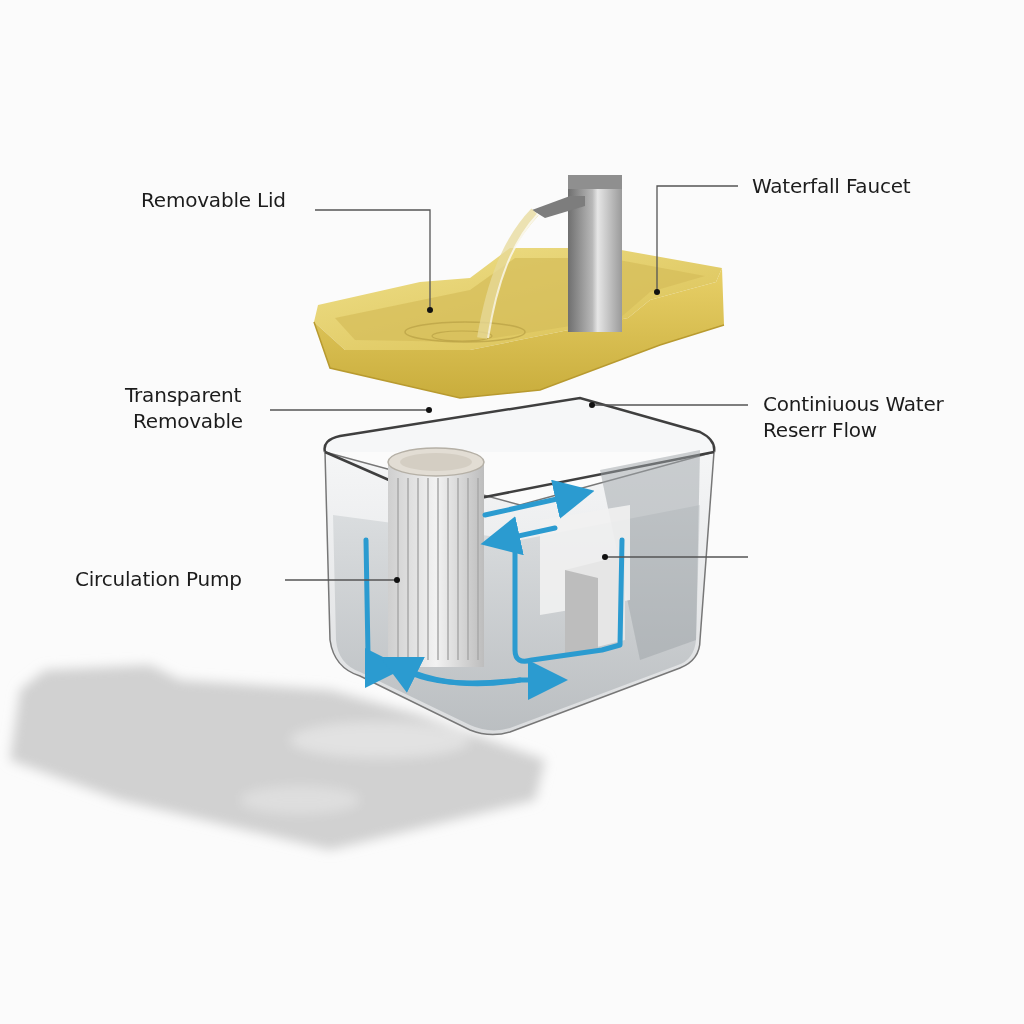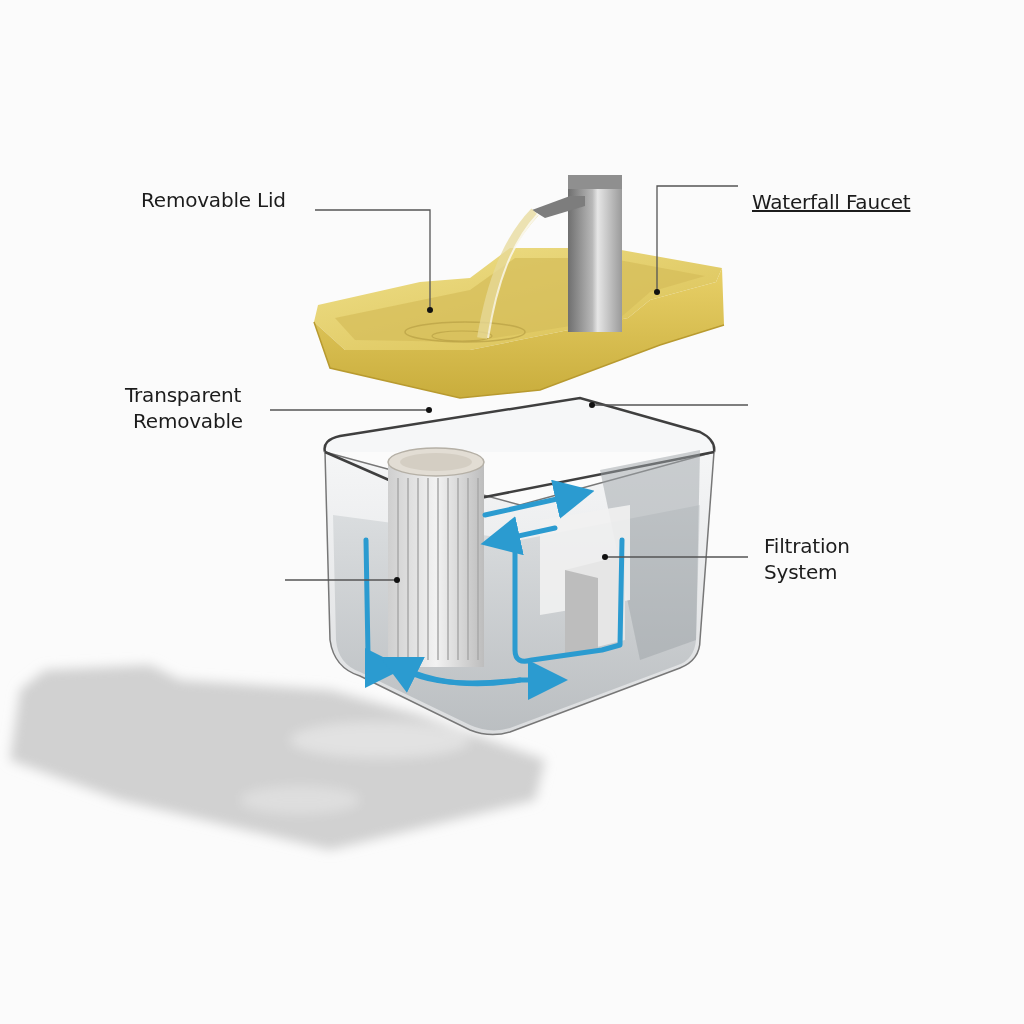--- a/index.html
+++ b/index.html
@@ -138,27 +138,28 @@
       <circle cx="429" cy="410" r="3"></circle>
       <circle cx="592" cy="405" r="3"></circle>
       <circle cx="605" cy="557" r="3"></circle>
       <circle cx="397" cy="580" r="3"></circle>
     </g>
   </svg>
 
   <div class="label" style="left:141px; top:187px;">
     <span>Removable Lid</span>
   </div>
-  <div class="label" style="left:752px; top:189px;text-decoration:underline;">
+  <div class="label" style="left:752px; top:173px;">
     <span>Waterfall Faucet</span>
   </div>
   <div class="label" style="left:125px; top:382px;">
     <span>Transparent</span>
     <span style="padding-left:8px">Removable</span>
   </div>
   <div class="label" style="left:763px; top:391px;">
+    <span>Continiuous Water</span>
+    <span>Reserr Flow</span>
   </div>
-  <div class="label" style="left:764px; top:533px;">
-    <span>Filtration</span>
-    <span>System</span>
+  <div class="label" style="left:75px; top:566px;">
+    <span>Circulation Pump</span>
   </div>
 
 </div>
 
 </body></html>

